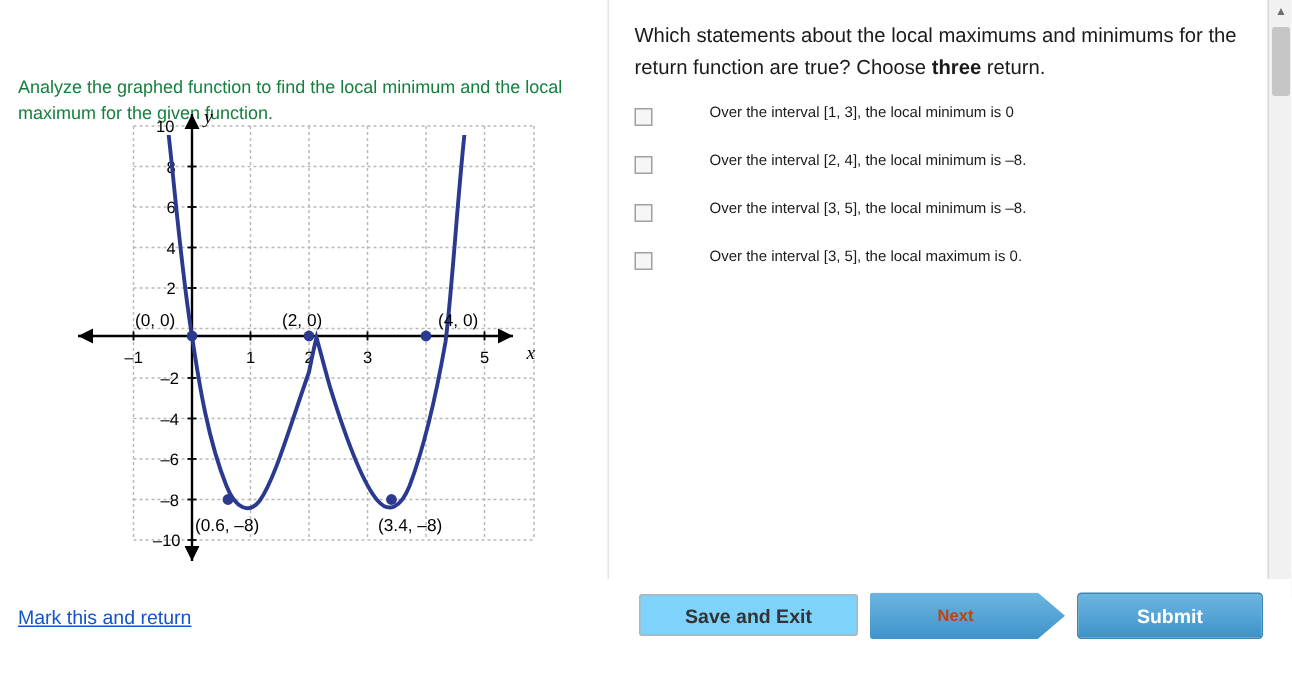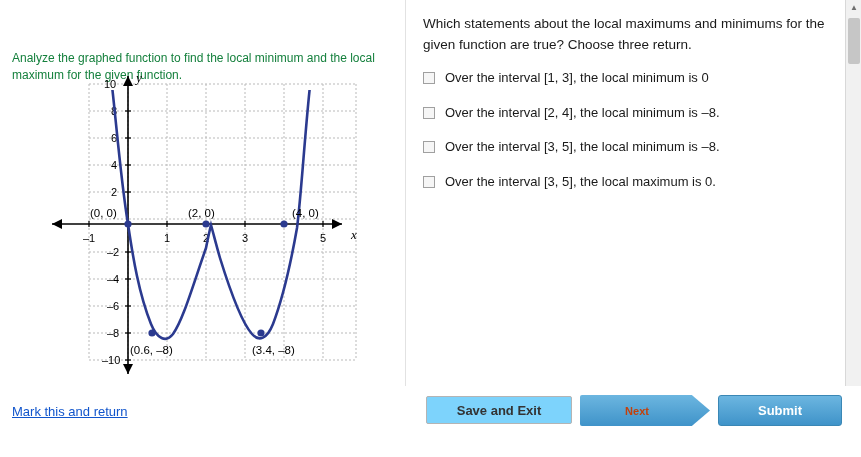--- a/index.html
+++ b/index.html
@@ -69,39 +69,40 @@
     top: 0; left: 407px;
     width: 438px; height: 397px;
     padding: 14px 14px 0 16px;
   }
   .question {
     font-size: 13.5px;
     color: #1a1a1a;
     line-height: 1.52;
     margin-bottom: 14px;
   }
-  .question b { font-weight: normal; }
+  .question b { font-weight: bold; }
 
   .option-row {
     display: flex;
     align-items: flex-start;
     margin: 0 0 17px 0;
   }
   .option-box {
     width: 12px; height: 12px;
     border: 1px solid #a0a0a0;
     background: #f6f6f6;
     margin-top: 3px;
     margin-right: 10px;
     flex: 0 0 auto;
   }
   .option-label {
-    font-size: 13px;
+    font-size: 10px;
     color: #1a1a1a;
     line-height: 1.35;
+    margin-left: 28px;
   }
 
   
   .graph-wrap {
     position: absolute;
     left: 12px; top: 62px;
     width: 380px; height: 320px;
   }
 
   
@@ -289,21 +290,21 @@
             <text x="280" y="155">(4, 0)</text>
             <text x="118" y="292">(0.6, –8)</text>
             <text x="240" y="292">(3.4, –8)</text>
           </g>
         </svg>
       </div>
     </div>
 
     <div class="right-pane">
       <div class="question">
-        <span>Which statements about the local maximums and minimums for the given function are true? Choose </span><b>three</b><span> return.</span>
+        <span>Which statements about the local maximums and minimums for the return function are true? Choose </span><b>three</b><span> return.</span>
       </div>
 
       <div class="option-row">
         <div class="option-box"></div>
         <div class="option-label">Over the interval [1, 3], the local minimum is 0</div>
       </div>
       <div class="option-row">
         <div class="option-box"></div>
         <div class="option-label">Over the interval [2, 4], the local minimum is –8.</div>
       </div>

